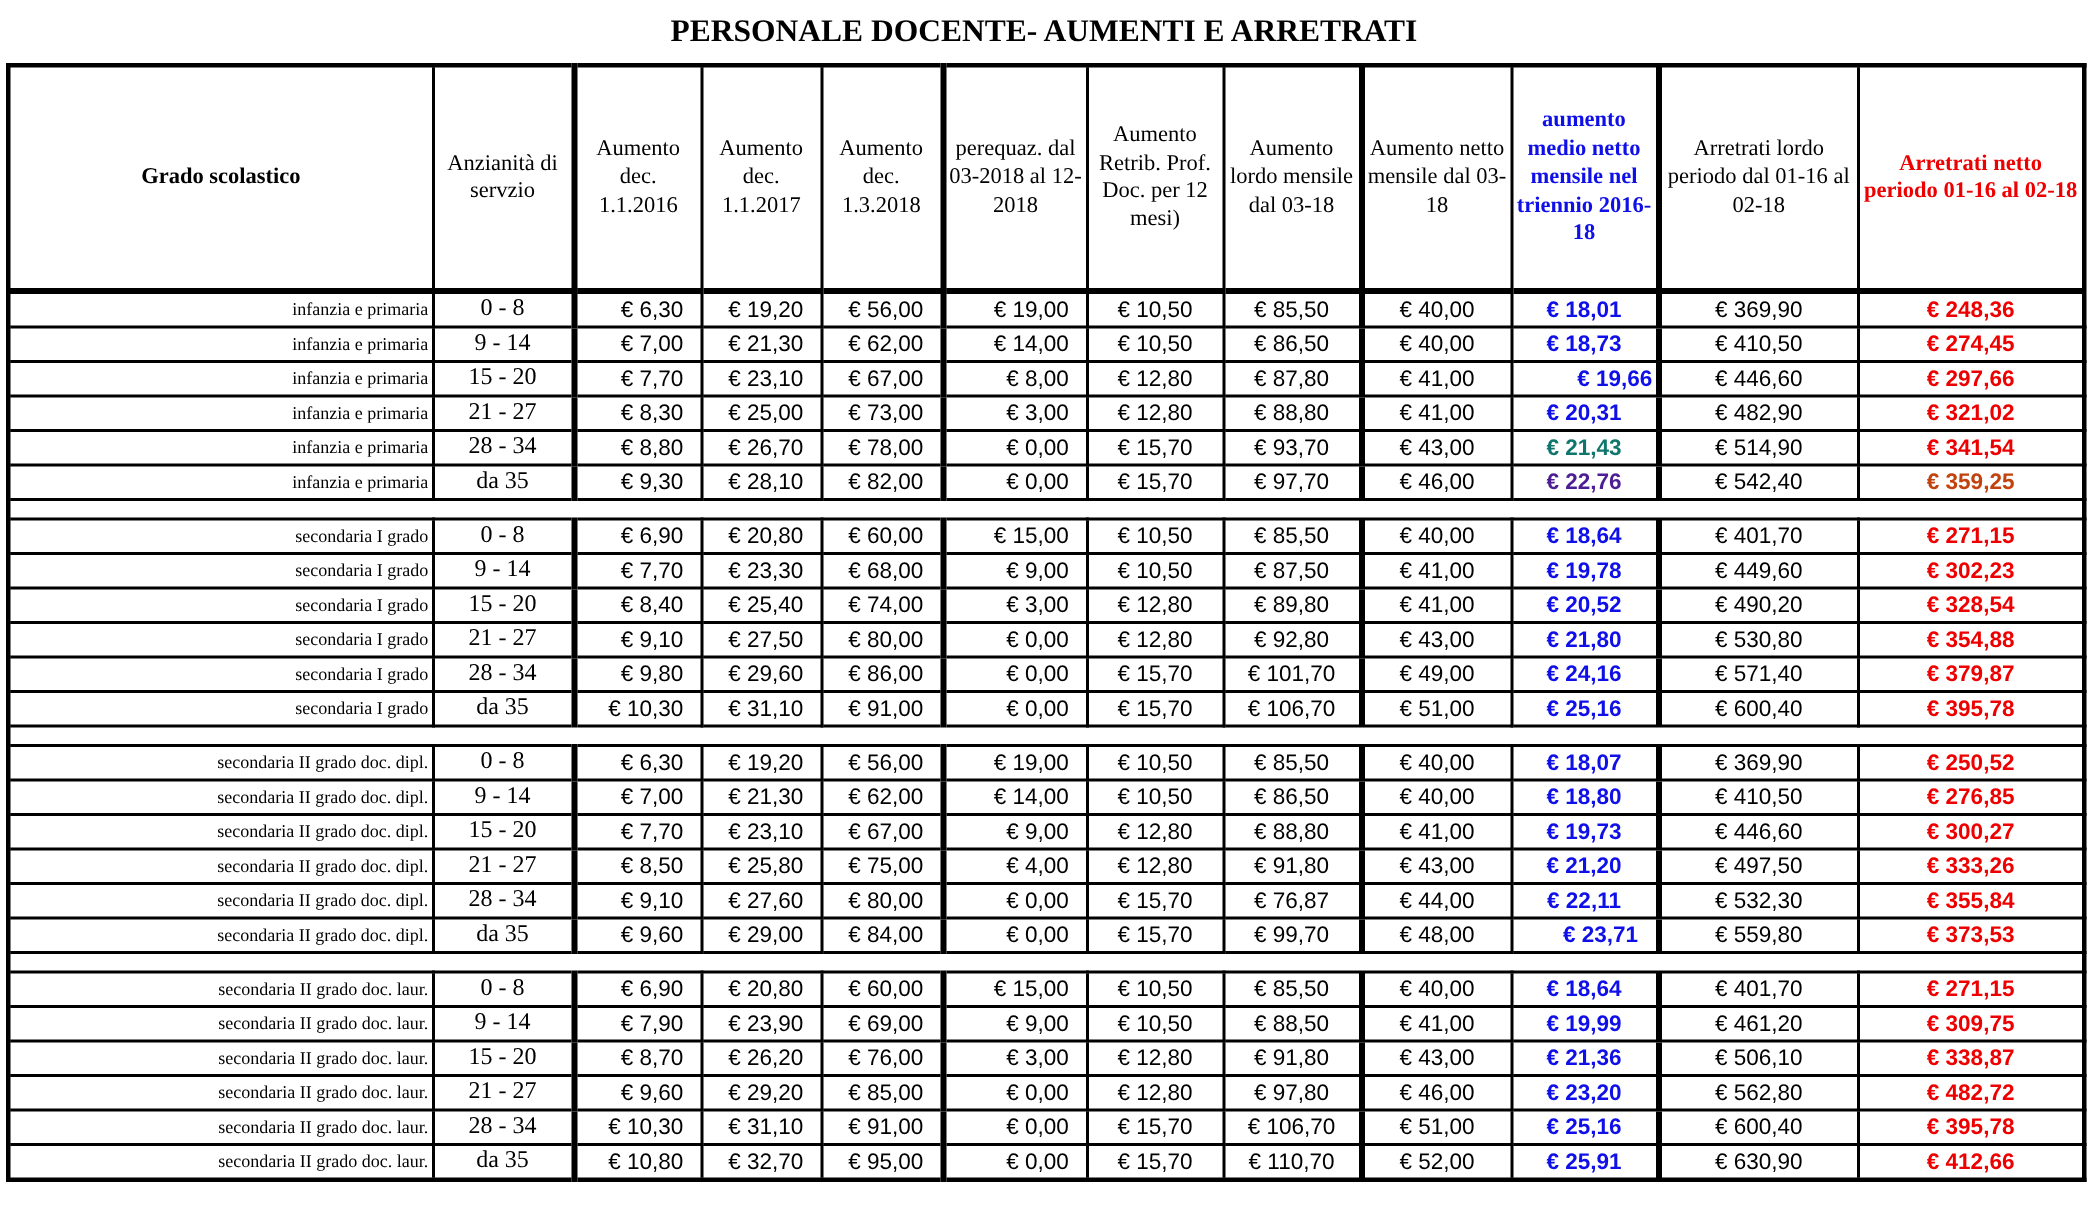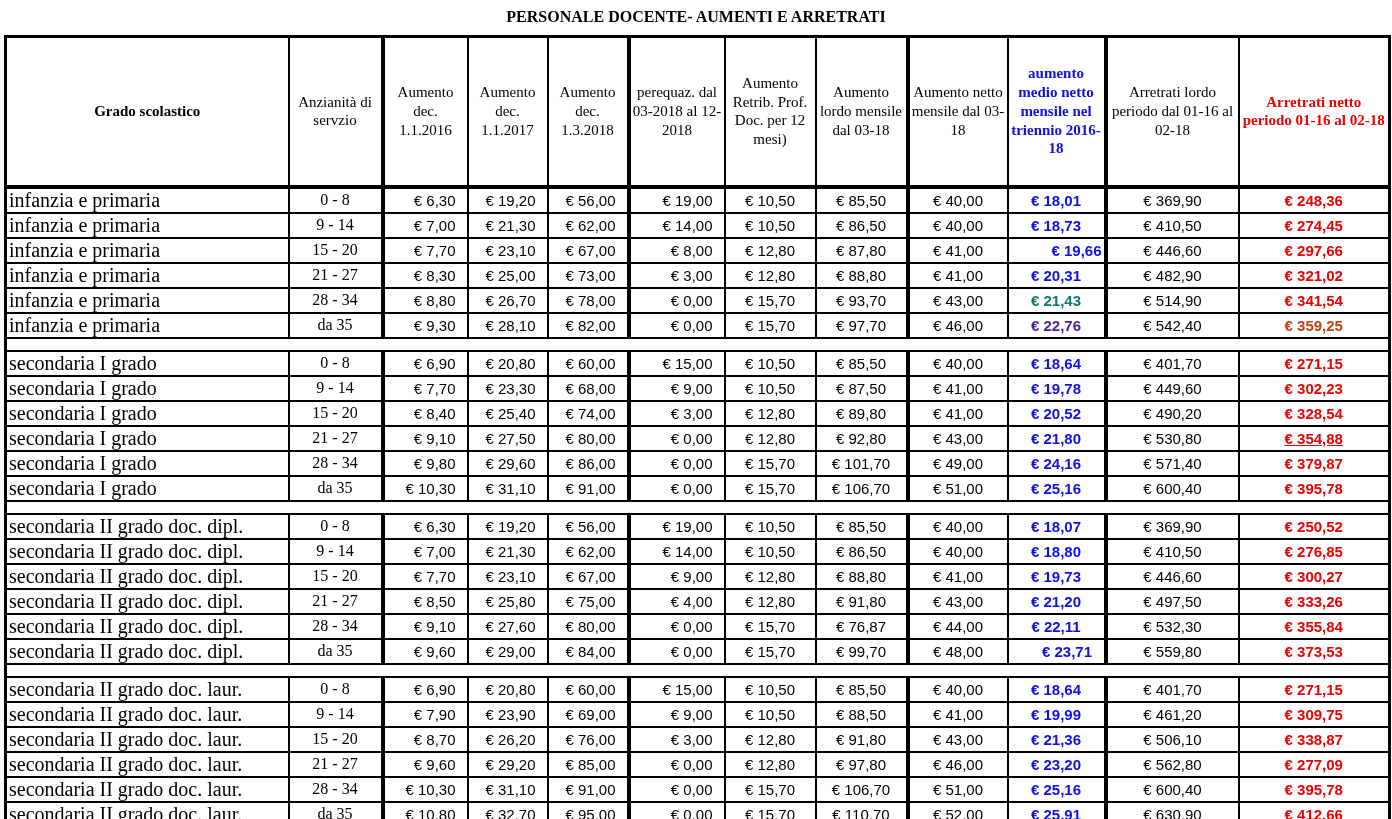--- a/index.html
+++ b/index.html
@@ -1,25 +1,25 @@
 <!DOCTYPE html>
 <html><head>
 <meta charset="utf-8">
 <style>
   html,body { margin:0; padding:0; background:#ffffff; }
   body { width:1392px; height:819px; overflow:hidden; font-family:"Liberation Serif", serif; }
-  .title { text-align:center; font-weight:bold; font-size:16px; padding:8px 0 9px 0; color:#000; }
+  .title { text-align:center; font-weight:bold; font-size:21px; padding:8px 0 9px 0; color:#000; }
   table { border-collapse:collapse; table-layout:fixed; margin-left:4px; width:1384px; border:3px solid #000; }
   th, td { border:2px solid #000; overflow:hidden; }
   thead tr { height:150px; }
   th { font-weight:normal; font-size:15px; line-height:1.25; text-align:center; vertical-align:middle; padding:1px 2px; word-wrap:break-word; background:#fff; color:#000; }
   th.bold { font-weight:bold; }
   thead th { border-bottom:4px solid #000; }
   tbody td { height:21px; font-size:15px; padding:0 2px; white-space:nowrap; background:#fff; color:#000; }
-  td.c-label { font-family:"Liberation Serif", serif; font-size:20px; text-align:left; }
+  td.c-label { font-family:"Liberation Serif", serif; font-size:12px; text-align:right; }
   td.c-anz   { font-family:"Liberation Serif", serif; font-size:16px; text-align:center; }
   td.c-num-r { font-family:"Liberation Sans", sans-serif; text-align:right; padding-right:11px; }
   td.c-num-c { font-family:"Liberation Sans", sans-serif; text-align:center; }
   td.strong  { font-weight:bold; }
   .thick-r { border-right-width:4px; }
   tr.spacer td { height:11px; padding:0; }
 </style>
 </head>
 <body>
 
@@ -191,21 +191,21 @@
         <td class="c-anz thick-r">21 - 27</td>
         <td class="c-num-r">€ 9,10</td>
         <td class="c-num-r">€ 27,50</td>
         <td class="c-num-r thick-r">€ 80,00</td>
         <td class="c-num-r">€ 0,00</td>
         <td class="c-num-c">€ 12,80</td>
         <td class="c-num-c thick-r">€ 92,80</td>
         <td class="c-num-c">€ 43,00</td>
         <td class="c-num-c strong thick-r" style="color: rgb(15, 15, 232);">€ 21,80</td>
         <td class="c-num-c">€ 530,80</td>
-        <td class="c-num-c strong" style="color: rgb(238, 0, 0); text-decoration: underline;">€ 354,88</td>
+        <td class="c-num-c strong" style="color: rgb(238, 0, 0);">€ 354,88</td>
       </tr>
       <tr>
         <td class="c-label">secondaria I grado</td>
         <td class="c-anz thick-r">28 - 34</td>
         <td class="c-num-r">€ 9,80</td>
         <td class="c-num-r">€ 29,60</td>
         <td class="c-num-r thick-r">€ 86,00</td>
         <td class="c-num-r">€ 0,00</td>
         <td class="c-num-c">€ 15,70</td>
         <td class="c-num-c thick-r">€ 101,70</td>
@@ -365,21 +365,21 @@
         <td class="c-anz thick-r">21 - 27</td>
         <td class="c-num-r">€ 9,60</td>
         <td class="c-num-r">€ 29,20</td>
         <td class="c-num-r thick-r">€ 85,00</td>
         <td class="c-num-r">€ 0,00</td>
         <td class="c-num-c">€ 12,80</td>
         <td class="c-num-c thick-r">€ 97,80</td>
         <td class="c-num-c">€ 46,00</td>
         <td class="c-num-c strong thick-r" style="color: rgb(15, 15, 232);">€ 23,20</td>
         <td class="c-num-c">€ 562,80</td>
-        <td class="c-num-c strong" style="color: rgb(238, 0, 0);">€ 277,09</td>
+        <td class="c-num-c strong" style="color: rgb(238, 0, 0);">€ 482,72</td>
       </tr>
       <tr>
         <td class="c-label">secondaria II grado doc. laur.</td>
         <td class="c-anz thick-r">28 - 34</td>
         <td class="c-num-r">€ 10,30</td>
         <td class="c-num-r">€ 31,10</td>
         <td class="c-num-r thick-r">€ 91,00</td>
         <td class="c-num-r">€ 0,00</td>
         <td class="c-num-c">€ 15,70</td>
         <td class="c-num-c thick-r">€ 106,70</td>

